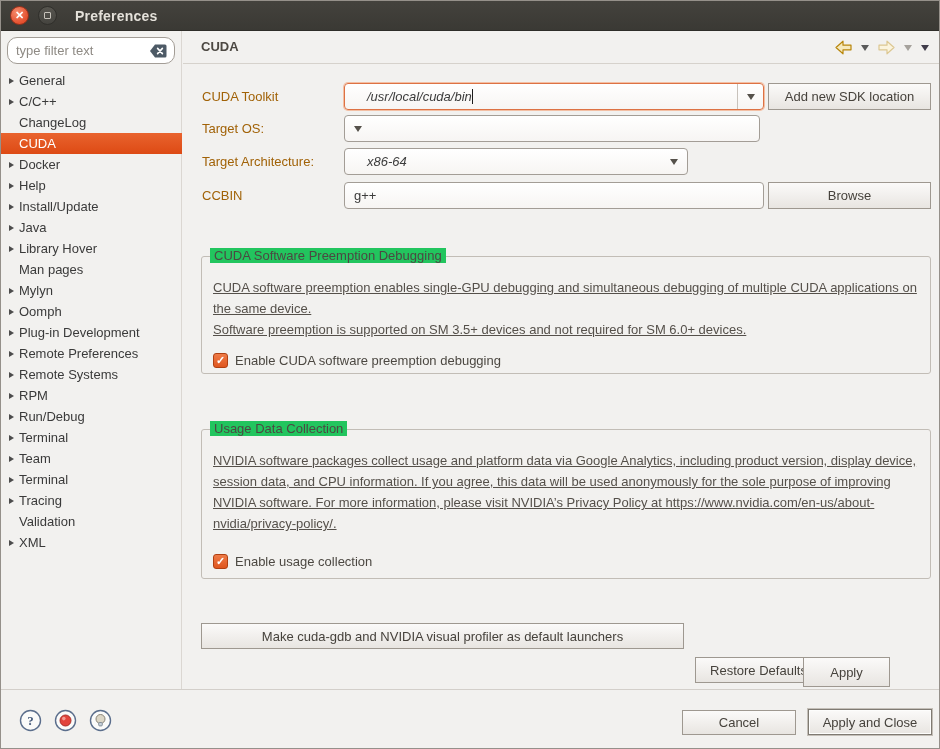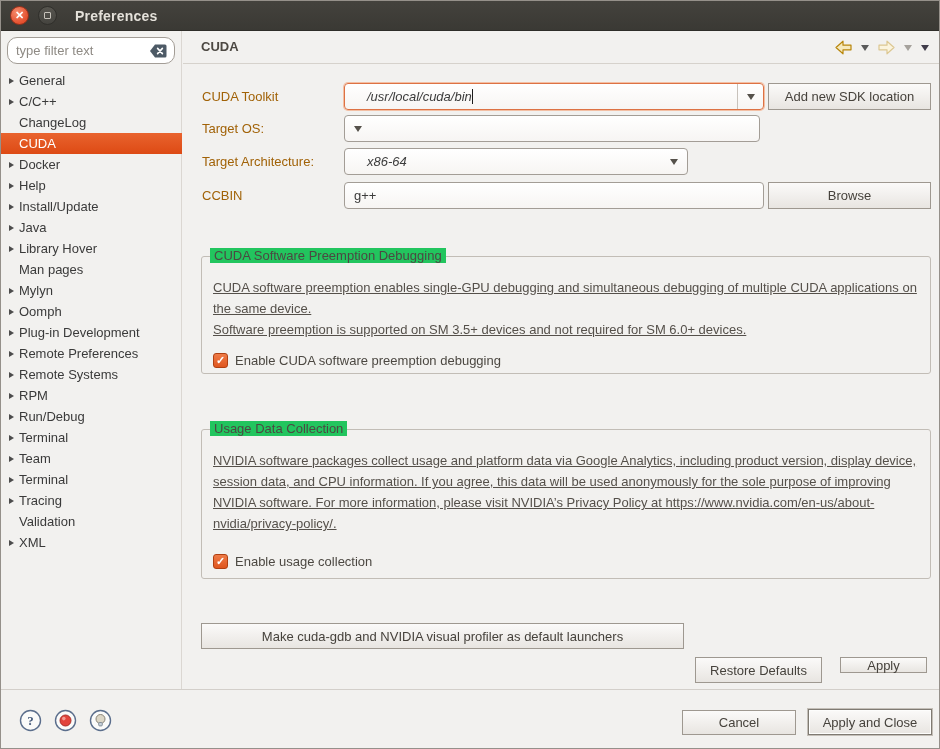--- a/index.html
+++ b/index.html
@@ -343,21 +343,21 @@
       <div class="g-text">NVIDIA software packages collect usage and platform data via Google Analytics, including product version, display device, session data, and CPU information. If you agree, this data will be used anonymously for the sole purpose of improving NVIDIA software. For more information, please visit NVIDIA’s Privacy Policy at https://www.nvidia.com/en-us/about-nvidia/privacy-policy/.</div>
       <div class="check-row" style="top:124px">
         <span class="checkbox">✓</span>
         <span class="check-label">Enable usage collection</span>
       </div>
     </div>
 
     <button class="btn abs" style="left:18px; top:592px; width:483px; height:26px">Make cuda-gdb and NVIDIA visual profiler as default launchers</button>
 
     <button class="btn abs" style="left:512px; top:626px; width:127px; height:26px">Restore Defaults</button>
-    <button class="btn abs" style="left:657px; top:626px; width:87px; height:16px">Apply</button>
+    <button class="btn abs" style="left:620px; top:626px; width:87px; height:30px">Apply</button>
   </div>
 
   <div class="bottombar">
     <div class="help-icons">
       <svg width="23" height="23" viewBox="0 0 23 23">
         <circle cx="11.5" cy="11.5" r="10" fill="#fbfbfa" stroke="#5b6e8c" stroke-width="1.4"></circle>
         <text x="11.5" y="16" text-anchor="middle" font-size="13" font-weight="bold" fill="#4a5e7e" font-family="Liberation Serif, serif">?</text>
       </svg>
       <svg width="23" height="23" viewBox="0 0 23 23">
         <circle cx="11.5" cy="11.5" r="10" fill="#fbfbfa" stroke="#5b6e8c" stroke-width="1.4"></circle>

